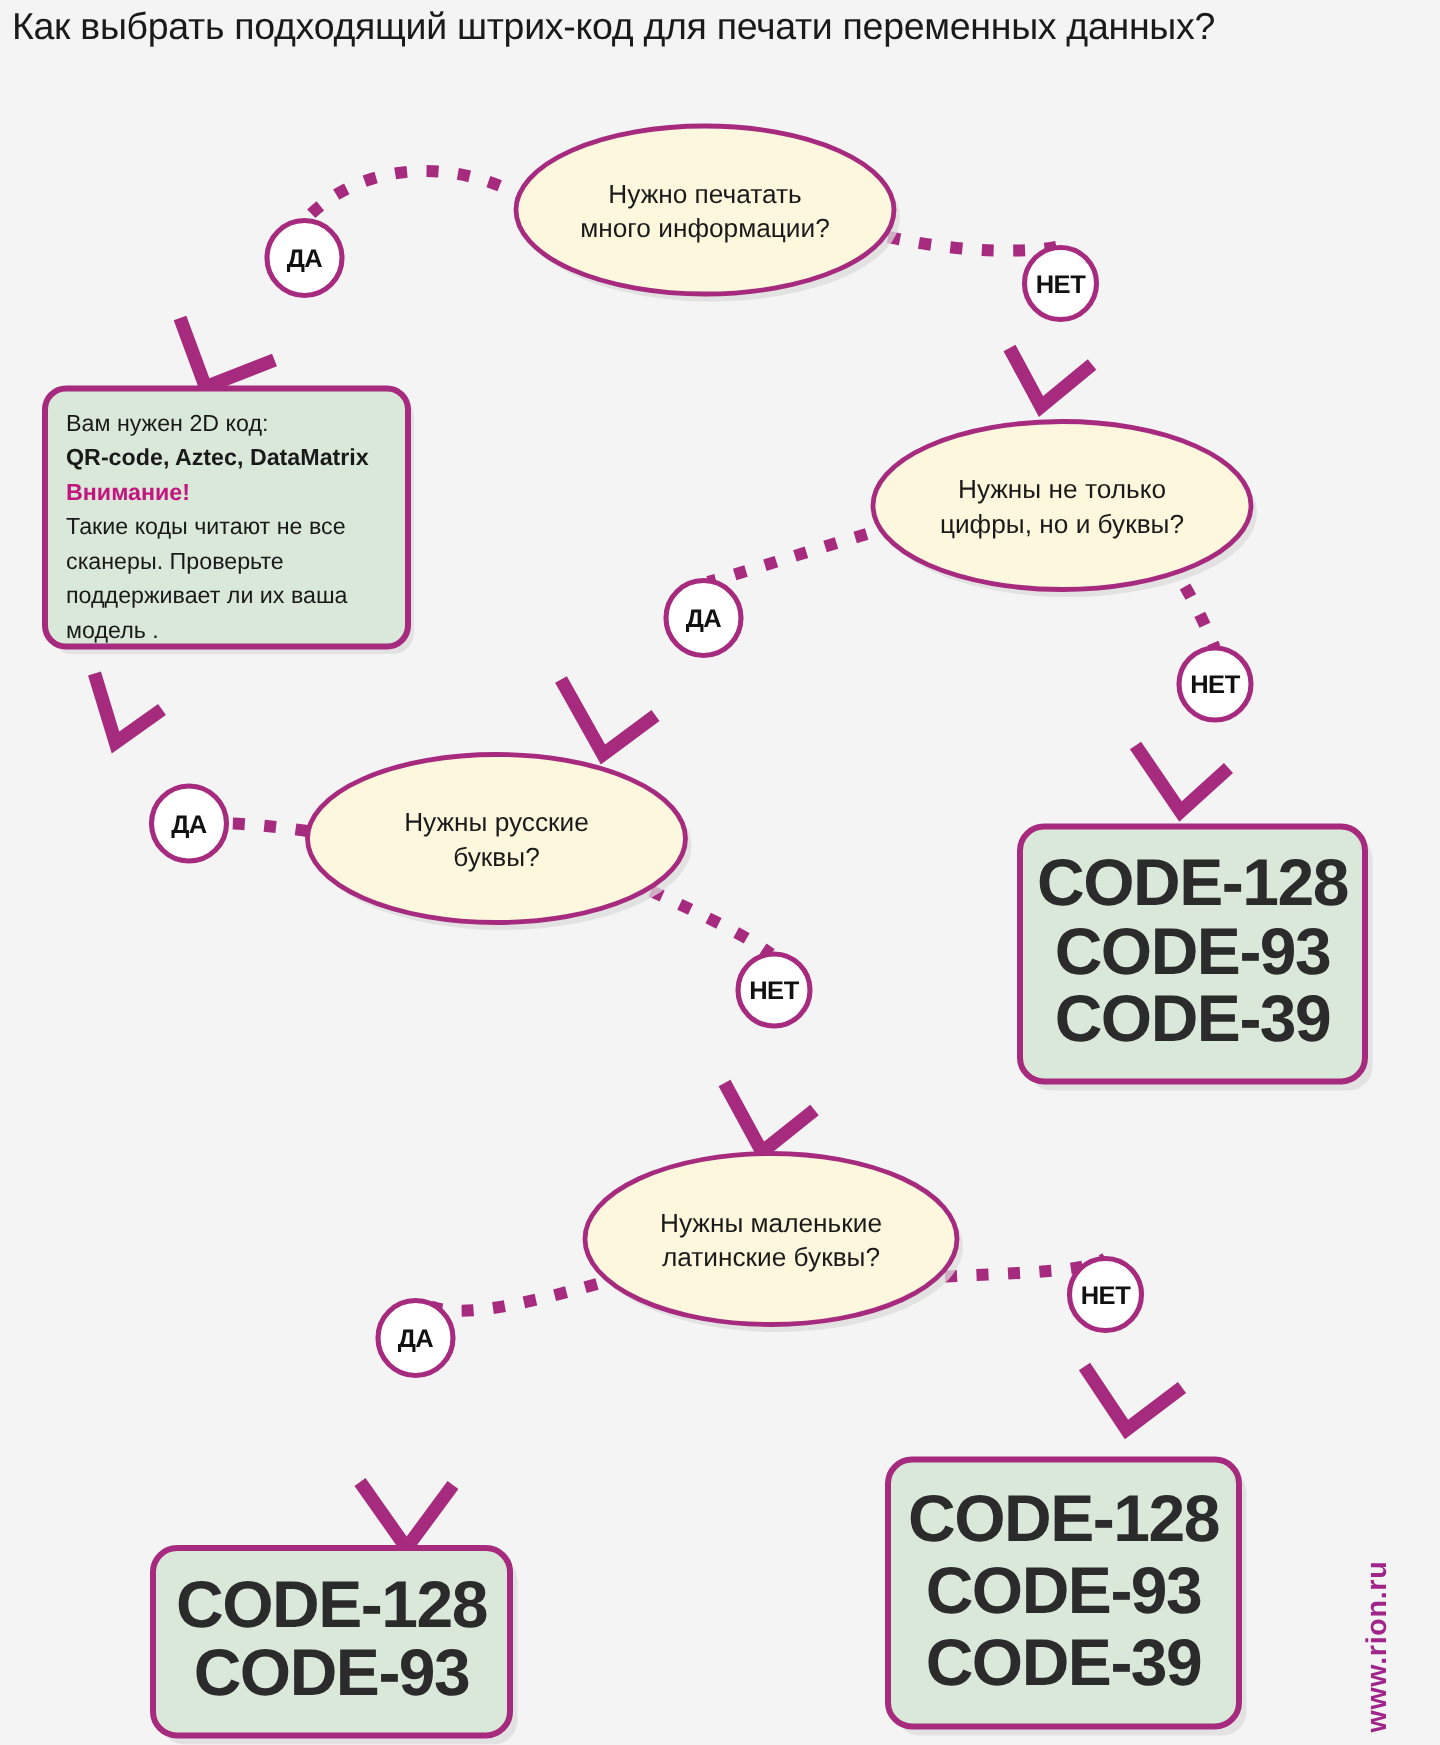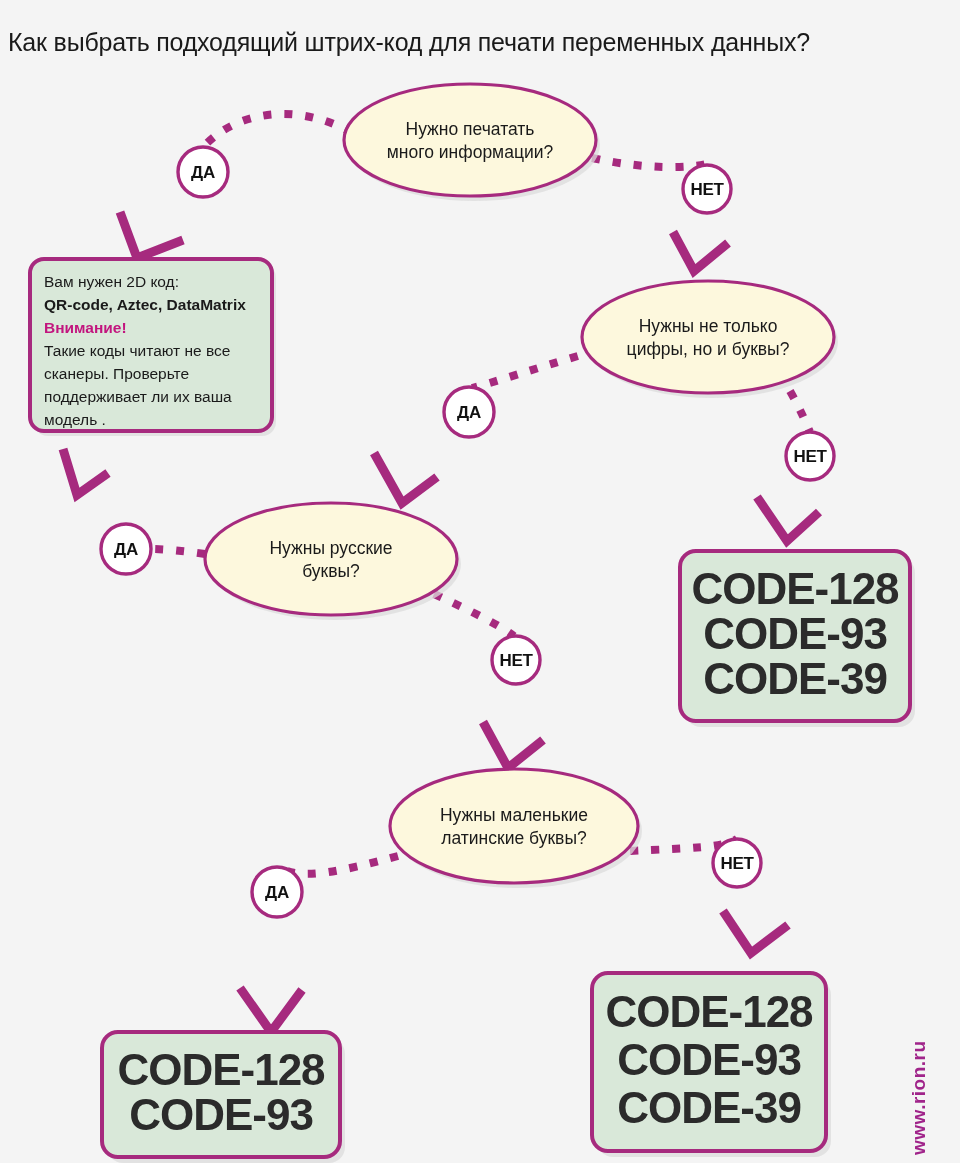--- a/index.html
+++ b/index.html
@@ -10,21 +10,21 @@
   body {
     width: 960px;
     height: 1163px;
     position: relative;
     overflow: hidden;
     font-family: "Liberation Sans", sans-serif;
   }
   #flow-title {
     position: absolute;
     left: 8px;
-    top: 28px;
+    top: 4px;
     font-size: 25px;
     color: #1a1a1a;
     letter-spacing: -0.2px;
     white-space: nowrap;
     font-family: "Liberation Sans", sans-serif;
   }
   #diagram-svg {
     position: absolute;
     left: 0;
     top: 0;

